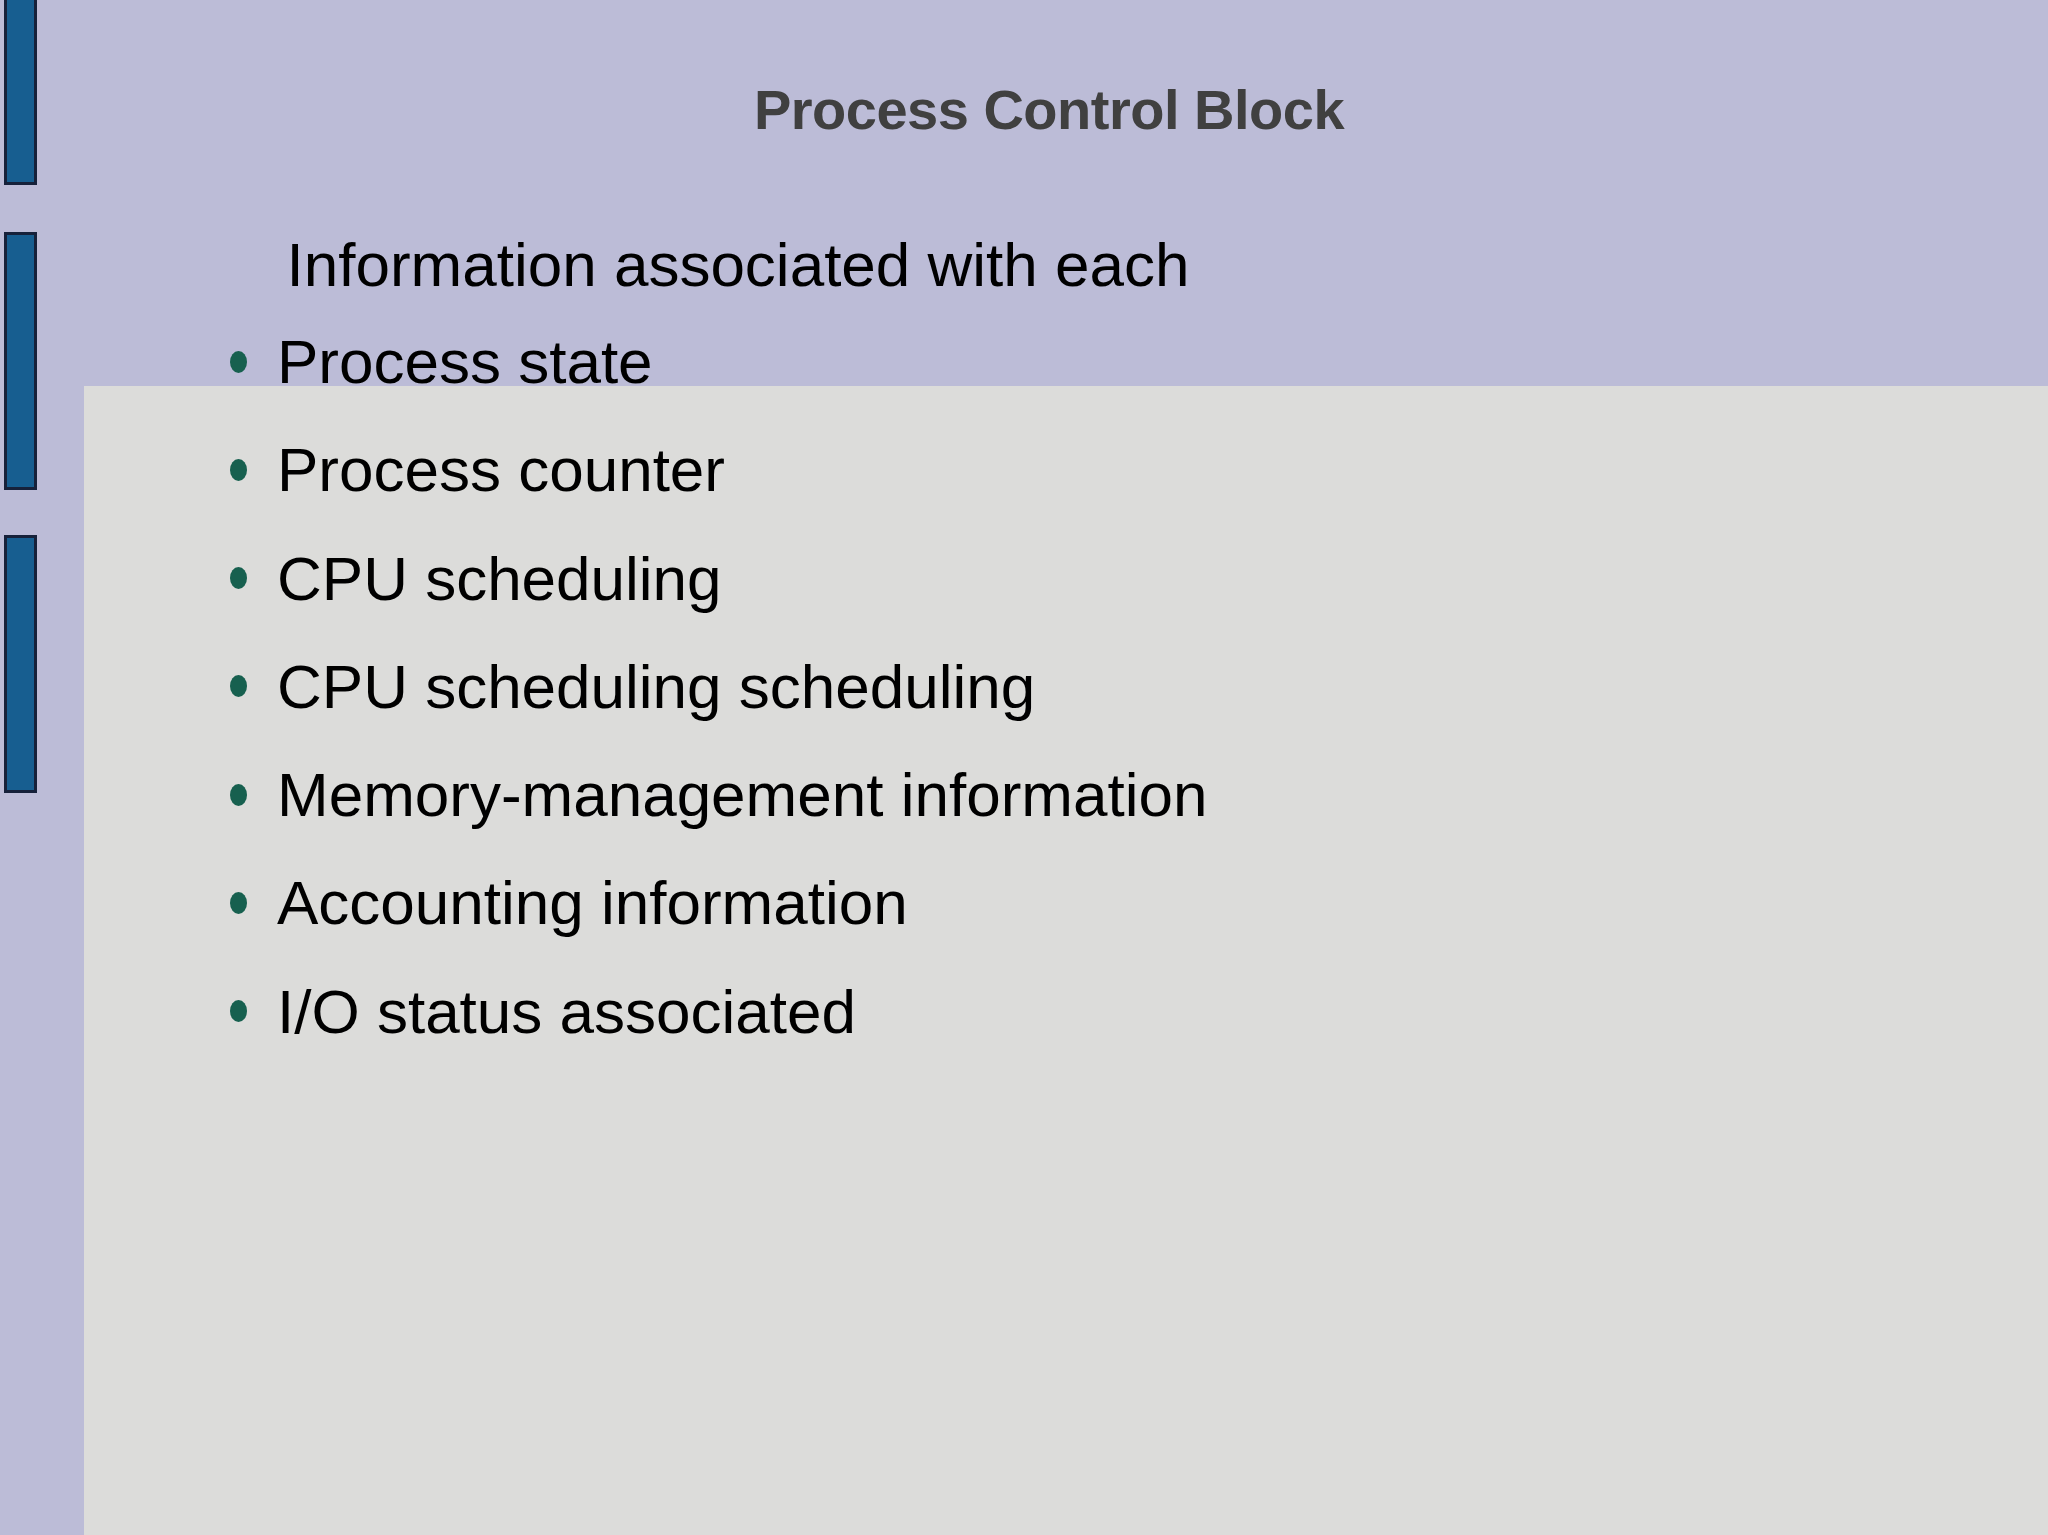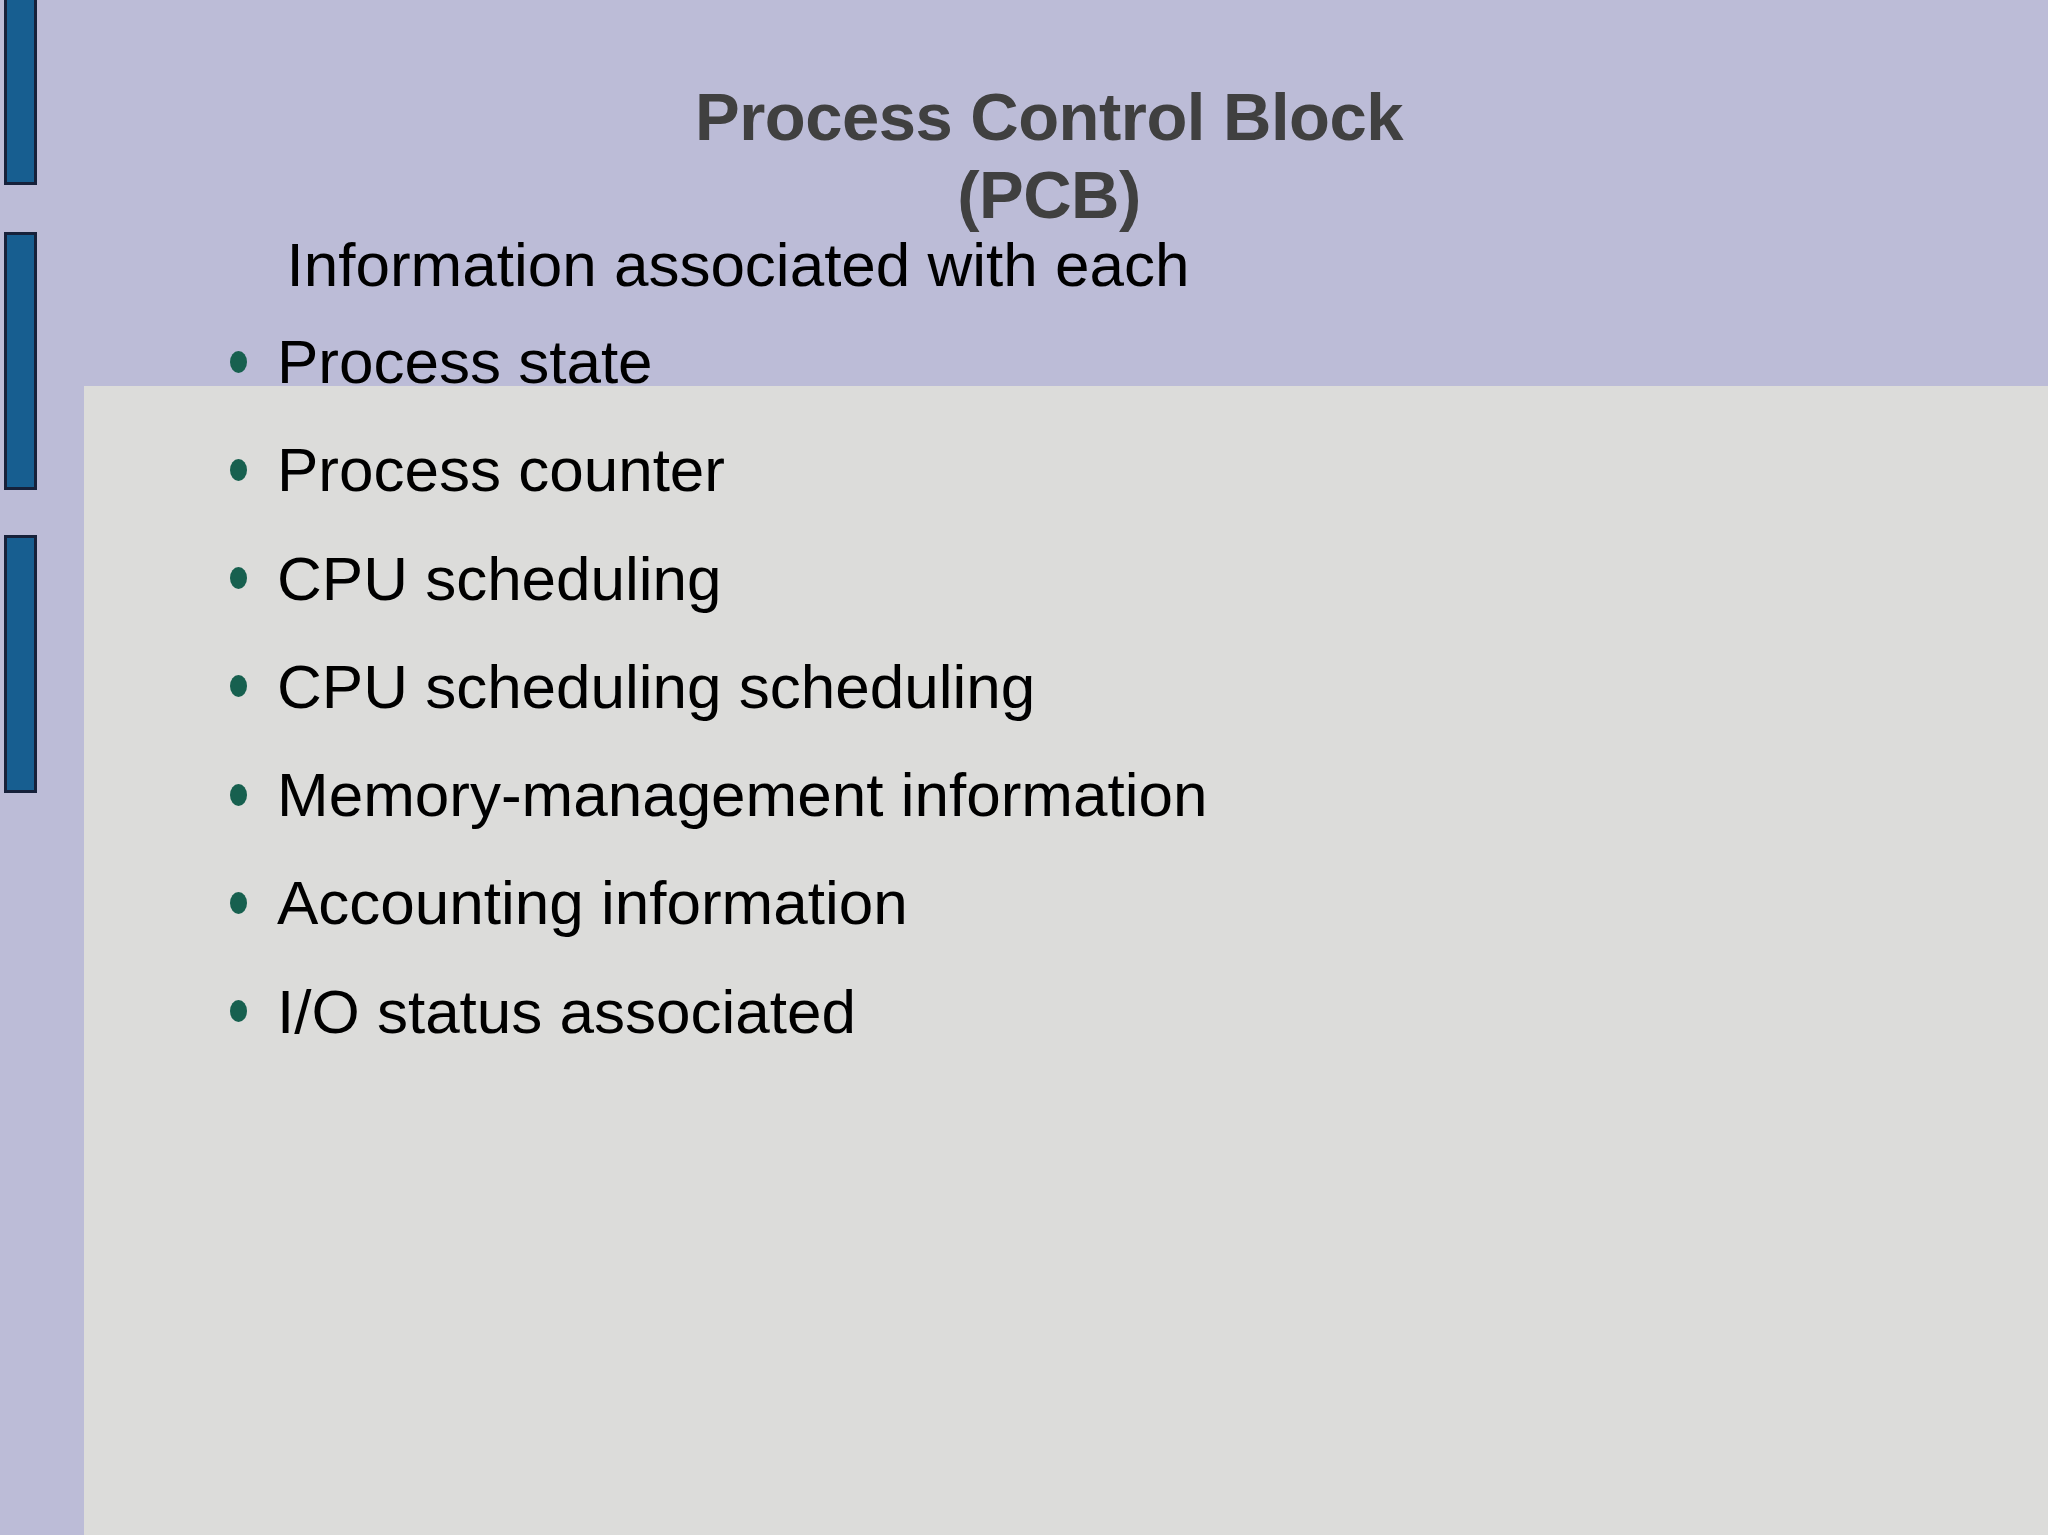--- a/index.html
+++ b/index.html
@@ -44,21 +44,21 @@
     background: #dcdcda;
   }
 
   
   #title-block {
     position: absolute;
     left: 84px;
     top: 78px;
     width: 1930px;
     text-align: center;
-    font-size: 67px;
+    font-size: 56px;
     font-weight: bold;
     line-height: 1.16;
     color: #404040;
     letter-spacing: -0.5px;
     z-index: 3;
     pointer-events: none;
   }
 
   
   #body-block {
@@ -111,21 +111,20 @@
 <div id="slide">
 
   <div id="deco-bar-1" class="deco-bar"></div>
   <div id="deco-bar-2" class="deco-bar"></div>
   <div id="deco-bar-3" class="deco-bar"></div>
 
   <div id="content-panel"></div>
 
   <div id="title-block">
     <div>Process Control Block</div>
-    <div>(PCB)</div>
   </div>
 
   <div id="body-block">
 
     <div class="lead-line">
       <span>Information associated with each</span>
     </div>
 
     <ul class="bullets">
       <li>

